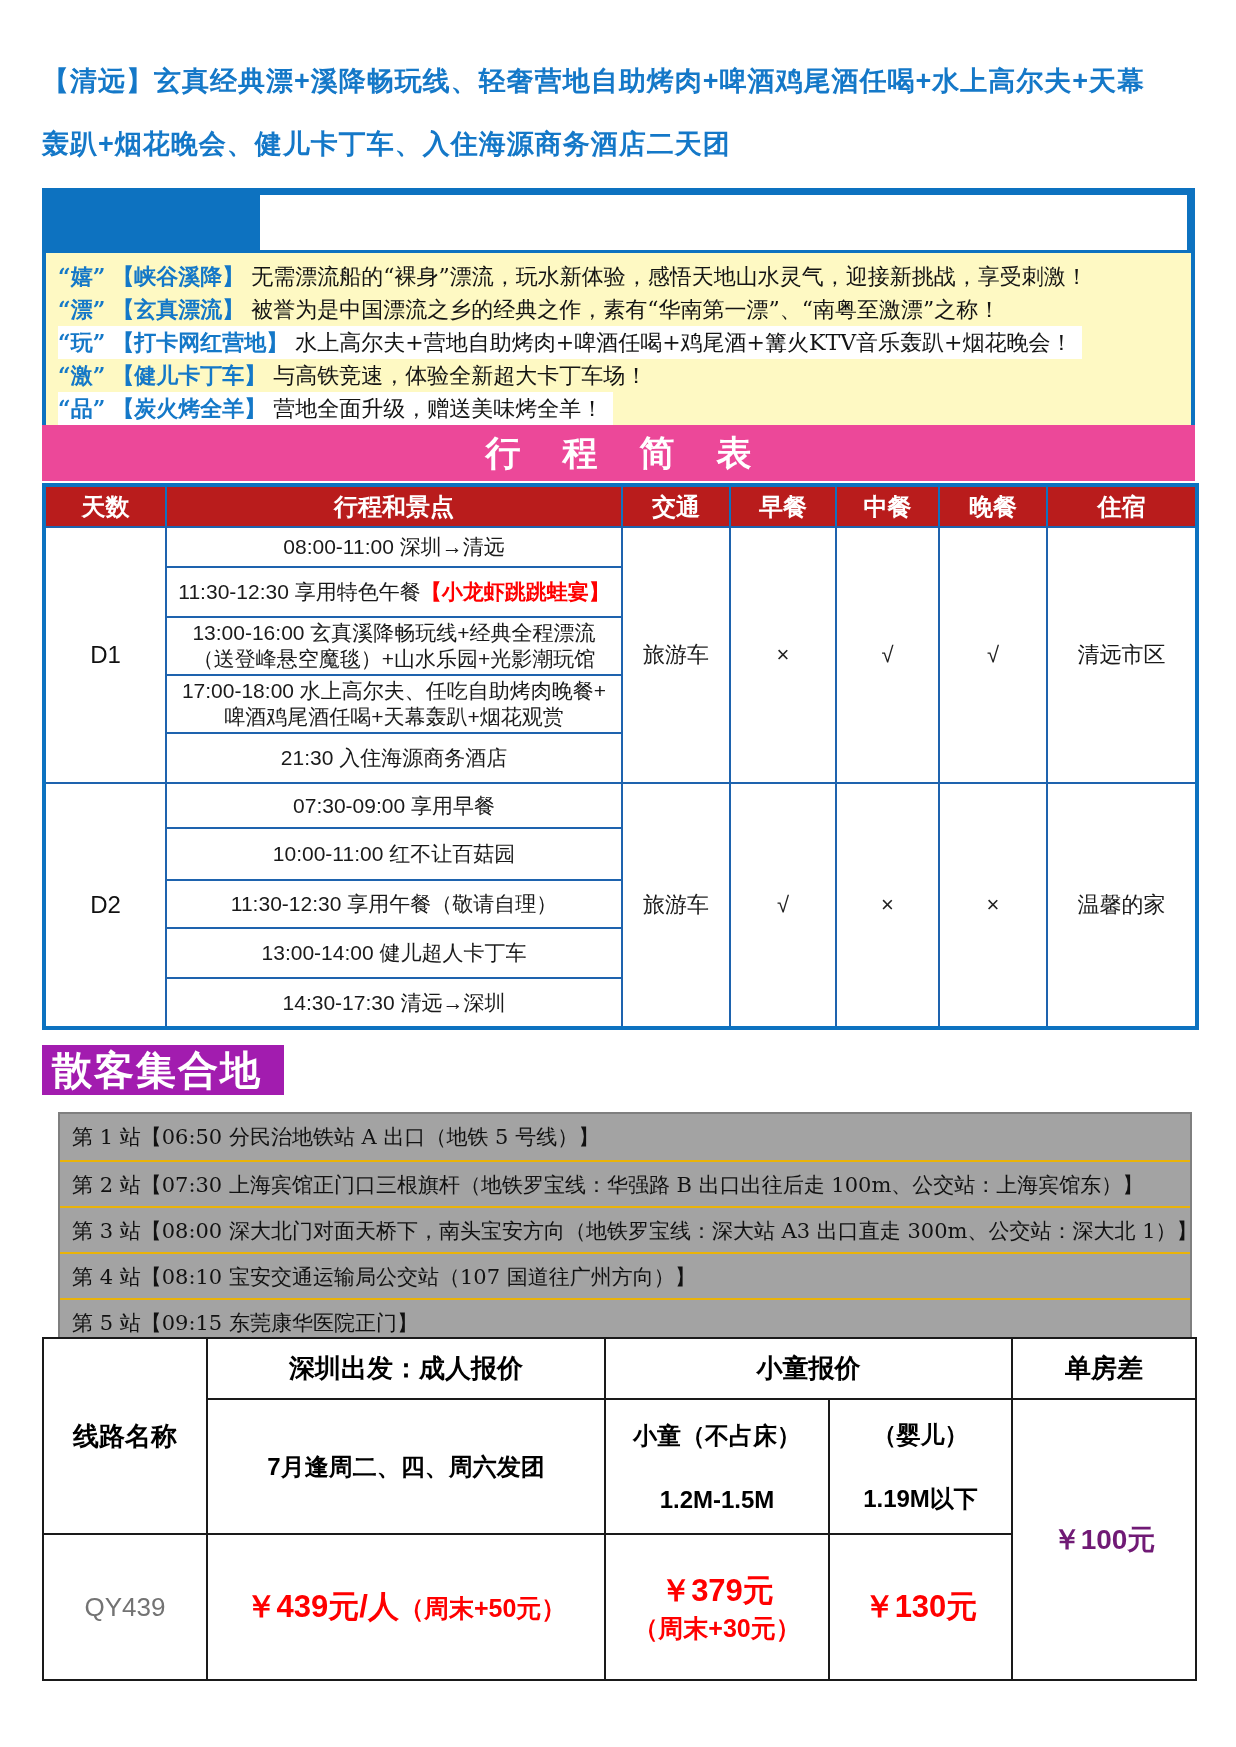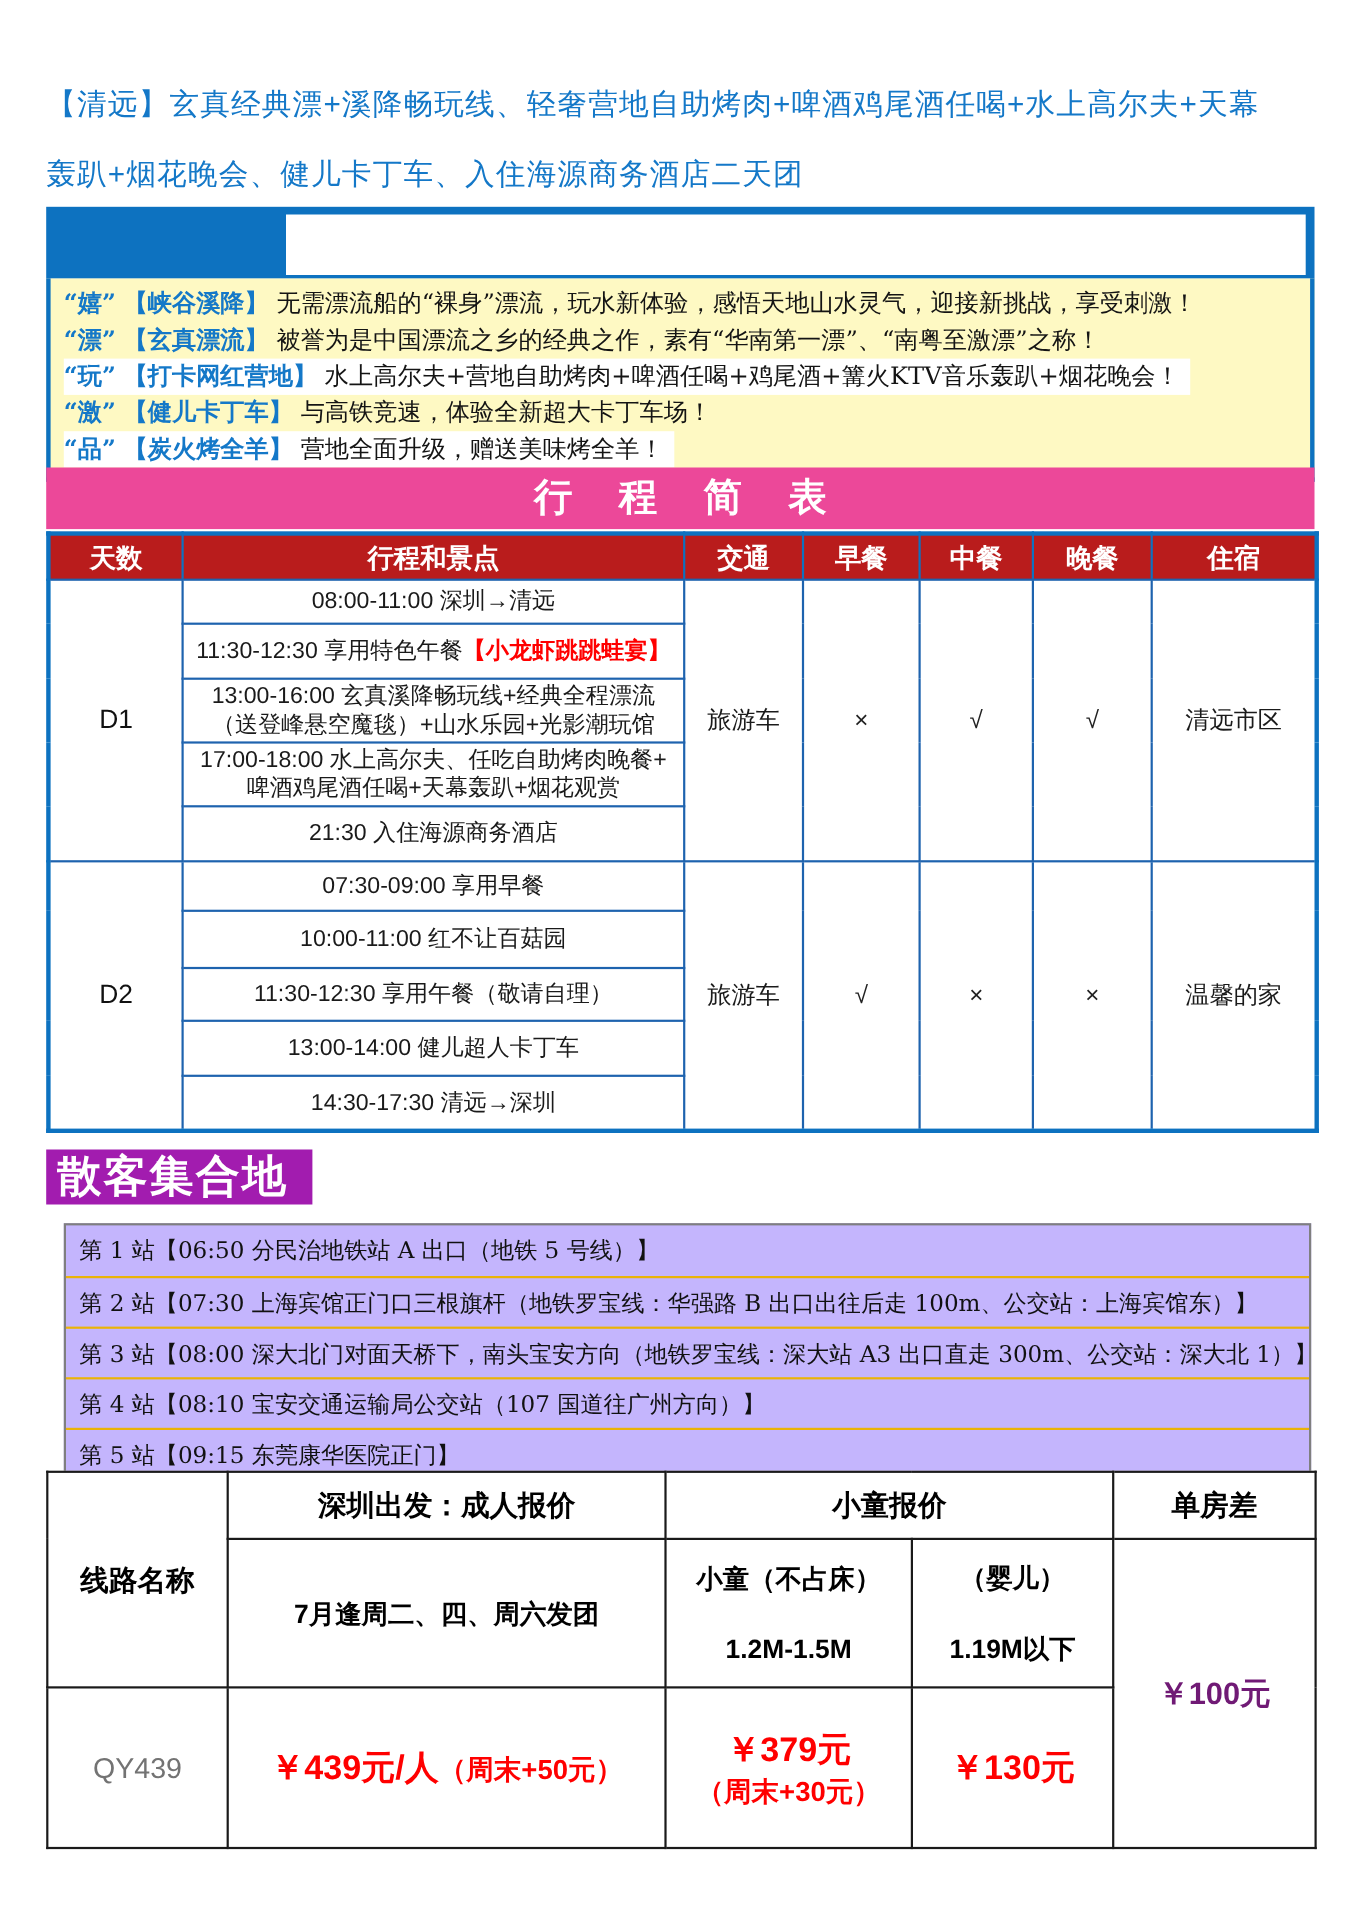--- a/index.html
+++ b/index.html
@@ -1,21 +1,21 @@
 <!DOCTYPE html>
 <html><head>
 <meta charset="utf-8">
 <style>
   * { margin:0; padding:0; box-sizing:border-box; }
   body { background:#ffffff; font-family:"Liberation Sans", sans-serif; }
   .page { position:relative; width:1236px; height:1747px; background:#fff; overflow:hidden; }
 
   
-  .main-title { position:absolute; left:42px; top:64px; width:1160px;
-    font-size:27px; font-weight:normal; color:#1478c8; line-height:63px; letter-spacing:1px; }
+  .main-title { position:absolute; left:42px; top:50px; width:1160px;
+    font-size:27px; font-weight:bold; color:#1478c8; line-height:63px; letter-spacing:1px; }
 
   
   .features { position:absolute; left:42px; top:188px; width:1153px; }
   .features-band { position:relative; height:65px; background:#0d72c0; }
   .features-label { position:absolute; left:34px; top:0; height:65px; line-height:65px;
     color:#ffffff; font-size:30px; font-style:italic; letter-spacing:4px;
     font-family:"DejaVu Serif", serif; font-weight:bold; }
   .features-white { position:absolute; left:218px; top:7px; right:8px; bottom:3px; background:#ffffff; }
   .features-list { background:#fef9c3; border:4px solid #0d72c0; border-top:none;
     padding:7px 0 9px 12px; }
@@ -41,21 +41,21 @@
   .day-cell { font-size:24px; color:#111; }
   .mark-cell { font-size:22px; color:#222; }
   .txt-cell { font-size:22px; color:#1a1a1a; }
   .red { color:#ff0000; font-weight:bold; }
 
   
   .meet-title { position:absolute; left:42px; top:1045px; width:242px; height:50px;
     background:#a21caf; color:#fff; font-size:40px; font-weight:bold; line-height:50px;
     padding-left:10px; letter-spacing:2px; }
   .stations { position:absolute; left:58px; top:1112px; width:1134px;
-    border:2px solid #7f7f7f; background:#c4b5fd; }
+    border:2px solid #7f7f7f; background:#a3a3a3; }
   .station-row { height:46px; line-height:46px; border-top:2px solid #eab308;
     font-family:"DejaVu Serif", serif; font-size:21px; color:#111;
     padding-left:12px; white-space:nowrap; overflow:hidden; }
   .station-row:first-child { border-top:none; }
 
   
   .price-table { position:absolute; left:42px; top:1337px; width:1153px;
     border-collapse:collapse; table-layout:fixed; background:#fff; border:2px solid #1a1a1a; }
   .price-table td { border:2px solid #1a1a1a; text-align:center; vertical-align:middle; padding:2px; }
   .p-head { font-size:26px; font-weight:bold; color:#000; }

